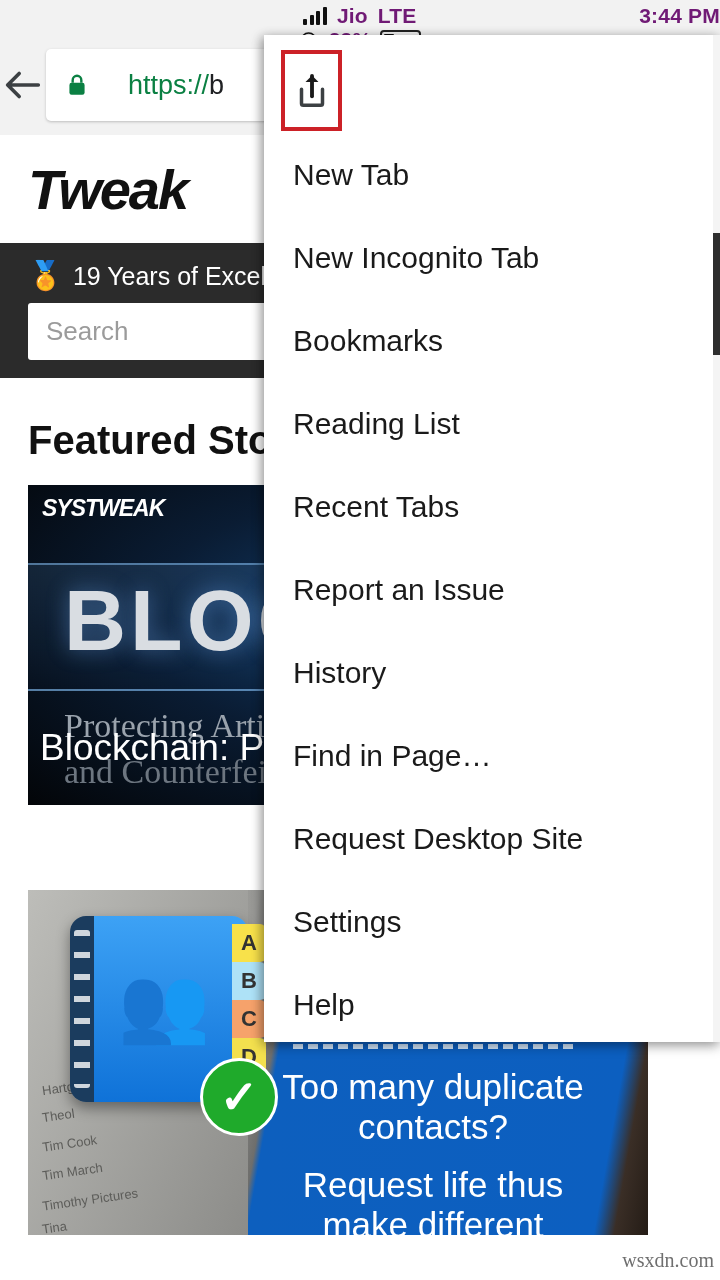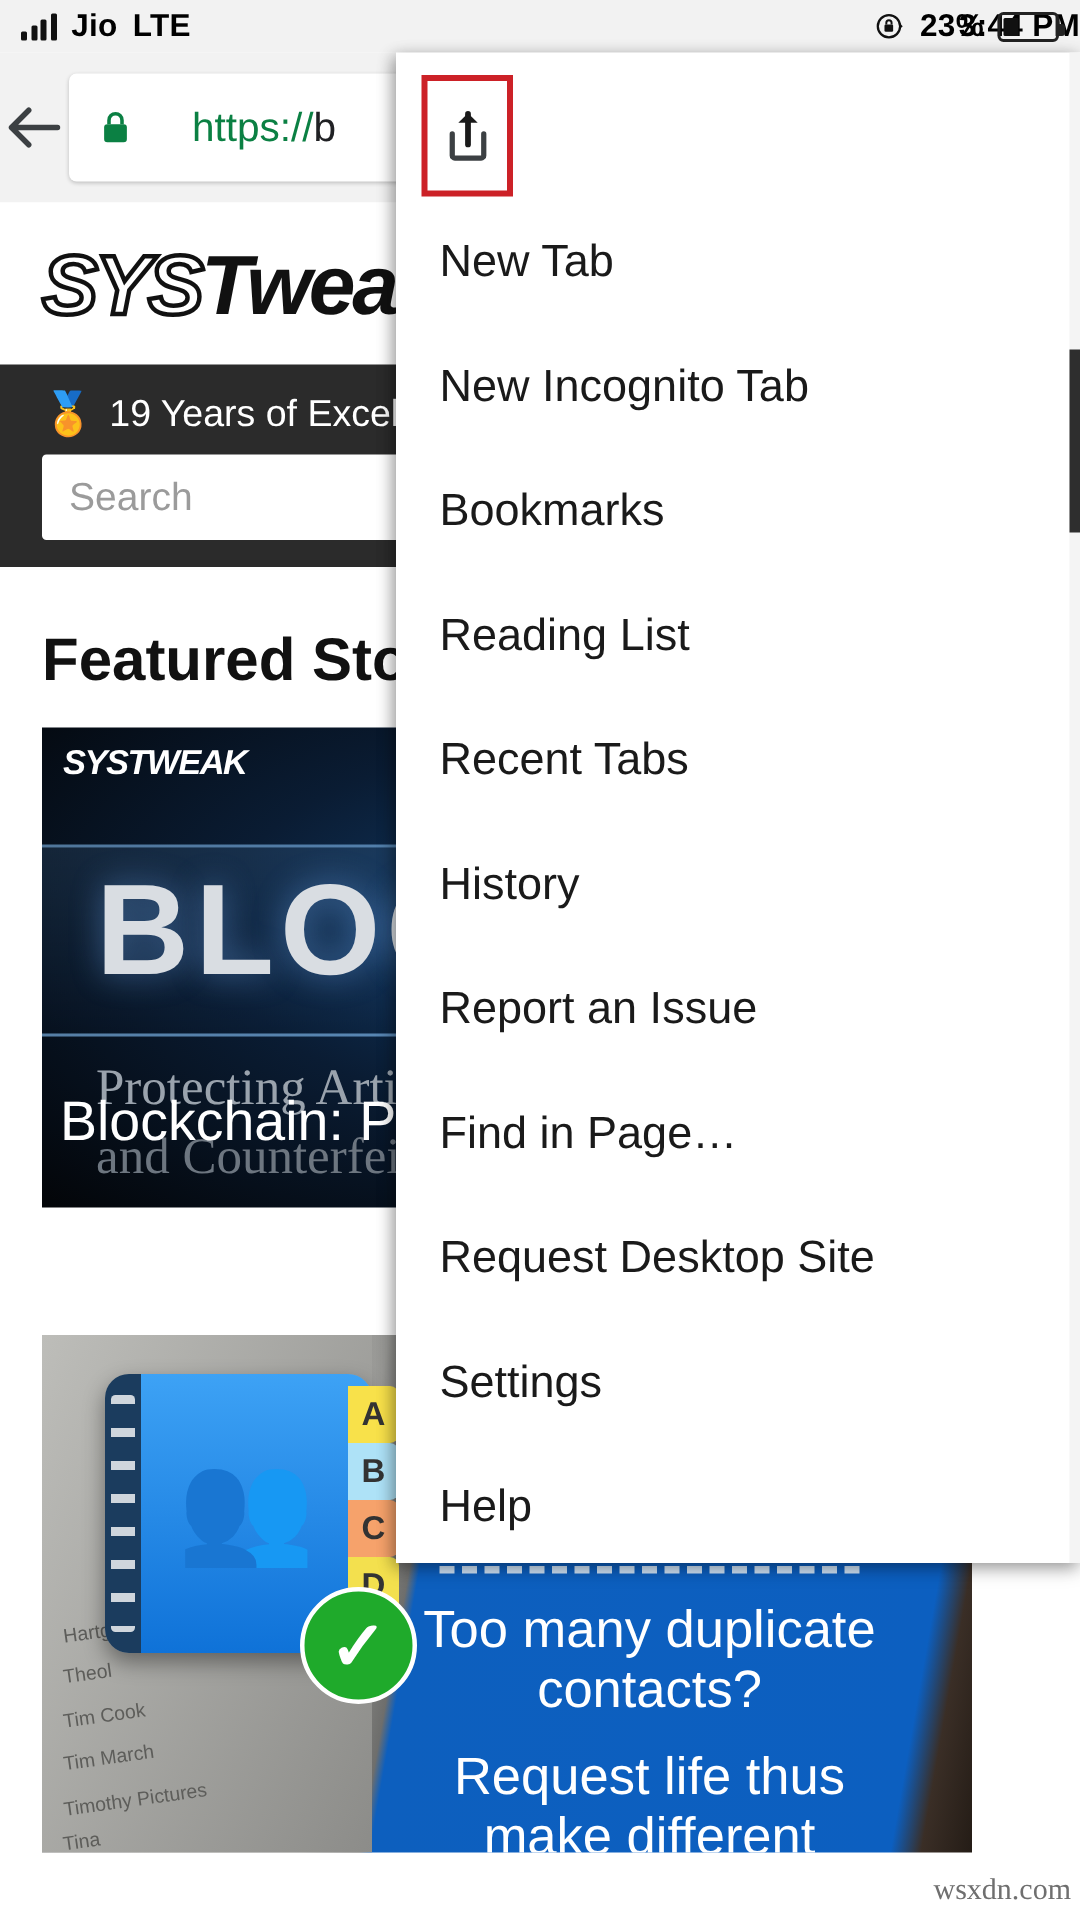--- a/index.html
+++ b/index.html
@@ -7,24 +7,25 @@
   body {
     font-family:"Liberation Sans", sans-serif;
     background:#ffffff;
     position:relative;
     overflow:hidden;
   }
 
   
   #status-bar{
     position:absolute; left:0; top:0; width:720px; height:35px;
-    background:#f2f2f2; color:#000000;
+    background:#f2f2f2; color:#701a75;
     display:flex; align-items:center; justify-content:space-between;
-    padding:16px 14px; font-size:21px; font-weight:600;
+    padding:4px 14px; font-size:21px; font-weight:600;
     letter-spacing:.2px;
+    flex-direction:column;
   }
   .sb-left{ display:flex; align-items:center; gap:10px; }
   .sb-right{ display:flex; align-items:center; gap:9px; }
   .signal{ display:flex; align-items:flex-end; gap:2.5px; height:18px; }
   .signal i{ display:block; width:4px; background:#111; border-radius:1px; }
   .signal i:nth-child(1){ height:6px; }
   .signal i:nth-child(2){ height:10px; }
   .signal i:nth-child(3){ height:14px; }
   .signal i:nth-child(4){ height:18px; }
   .sb-time{ position:absolute; left:0; right:0; text-align:right; font-size:21px; font-weight:600; pointer-events:none; }
@@ -258,21 +259,20 @@
   <svg width="42" height="44" viewBox="0 0 24 24">
     <path d="M6 11v8.2a1 1 0 0 0 1 1h10a1 1 0 0 0 1-1V11" fill="none" stroke="#3c4043" stroke-width="2" stroke-linecap="round"></path>
     <path d="M12 15V3.4" fill="none" stroke="#1a1a1a" stroke-width="2.2" stroke-linecap="round"></path>
     <path d="M8.3 6.8L12 3.1l3.7 3.7z" fill="#1a1a1a"></path>
   </svg>
 </div>
 
 <div id="page">
 
   <div id="site-logo">
-    <span class="sys">SYS</span>
       <span>Tweak</span>
   </div>
 
   <div id="darkbar">
     <div id="excellence">
       <span class="medal">🏅</span>
       <span>19 Years of Excellence</span>
     </div>
     <div id="search-box">
       <input id="search-input" type="text" placeholder="Search" style="">
@@ -333,24 +333,24 @@
       <div class="menu-item">
         <span>Bookmarks</span>
       </div>
       <div class="menu-item">
         <span>Reading List</span>
       </div>
       <div class="menu-item">
         <span>Recent Tabs</span>
       </div>
       <div class="menu-item">
+        <span>Report an Issue</span>
+      </div>
+      <div class="menu-item">
         <span>History</span>
-      </div>
-      <div class="menu-item">
-        <span>Report an Issue</span>
       </div>
       <div class="menu-item">
         <span>Find in Page…</span>
       </div>
       <div class="menu-item">
         <span>Request Desktop Site</span>
       </div>
       <div class="menu-item">
         <span>Settings</span>
       </div>

